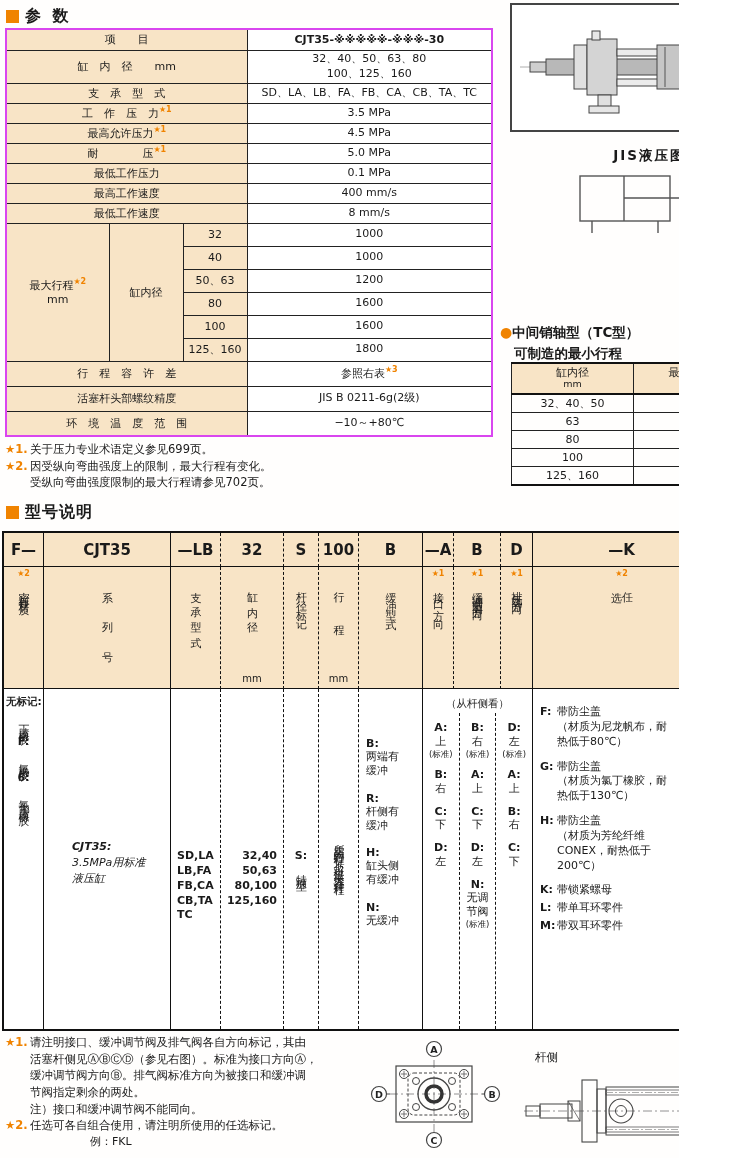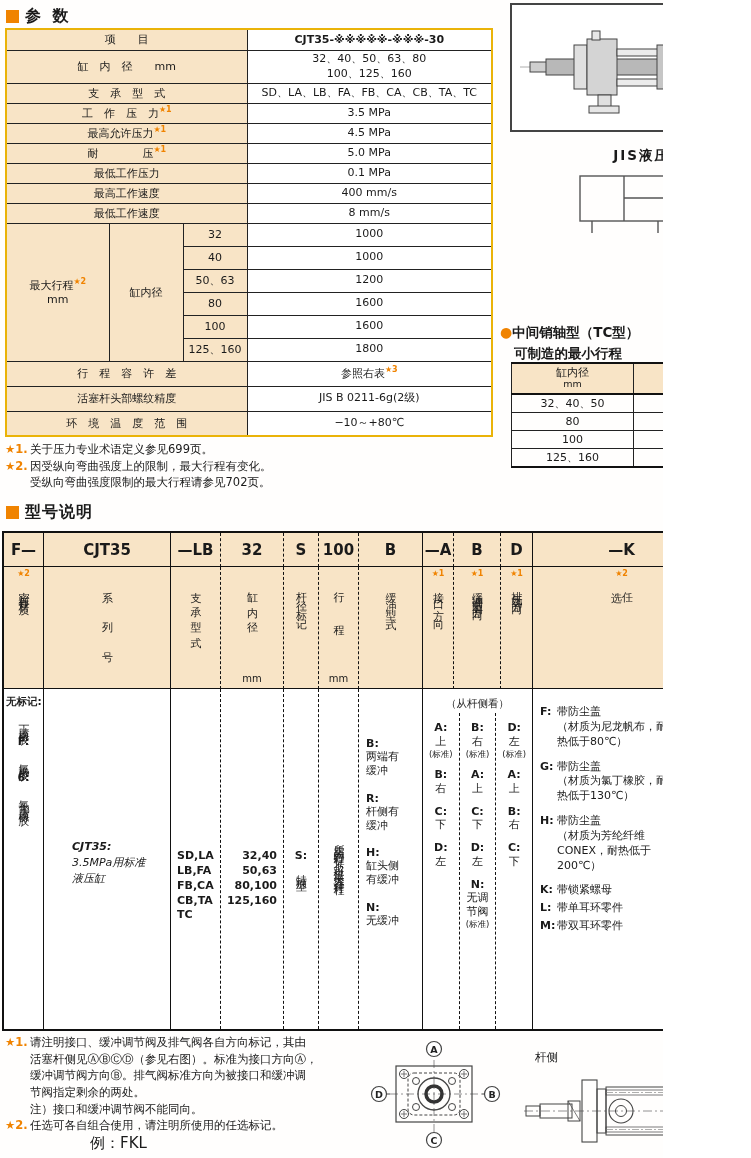--- a/index.html
+++ b/index.html
@@ -1,28 +1,28 @@
 <!DOCTYPE html>
 <html><head>
 <meta charset="utf-8">
 <style>
   html,body{margin:0;padding:0;background:#fff;}
   .page{position:relative;width:663px;height:1158px;background:#fffefd;
-        font-family:"DejaVu Sans","Liberation Sans",sans-serif;color:#1a1a1a;overflow:hidden;}
+        font-family:"DejaVu Sans","Liberation Sans",sans-serif;color:#1a1a1a;overflow:hidden;padding-left:16px;}
   .abs{position:absolute;}
   
   .sec-title{font-size:16px;font-weight:bold;letter-spacing:3px;display:flex;align-items:center;gap:6px;}
   .sq{width:13px;height:13px;background:#f08300;display:inline-block;}
   .star{color:#f08300;font-size:8px;font-weight:bold;vertical-align:super;line-height:1;}
   .pre{white-space:pre-line;}
   .bold{font-weight:bold;}
   
   table.params{border-collapse:collapse;table-layout:fixed;width:486px;font-size:11px;}
   table.params td{border:1.5px solid #222;padding:0 3px;text-align:center;vertical-align:middle;box-sizing:border-box;}
-  table.params{border:2px solid #eab308;}
+  table.params{border:2px solid #d946ef;}
   .lab{background:#f8e4c6;}
   .val{background:#fff;white-space:pre-line;line-height:1.3;}
   tr.rh{height:21px;} tr.rb{height:33px;} tr.rn{height:20px;} tr.rs{height:23px;} tr.rf{height:25px;}
   
   table.mins{border-collapse:collapse;table-layout:fixed;width:236px;font-size:11px;
              border-top:2.5px solid #111;border-bottom:2.5px solid #111;}
   table.mins td{border:1px solid #222;text-align:center;vertical-align:middle;padding:1px 2px;box-sizing:border-box;}
   table.mins tr.mh td{background:#f8e4c6;border-bottom:2.5px solid #111;line-height:1.1;padding:3px 0;}
   table.mins tr.mr{height:18px;}
   .unit-sm{font-size:9.5px;}
@@ -242,20 +242,24 @@
       <td>
         <div>最小行程</div>
         <div class="unit-sm">mm</div>
       </td>
     </tr>
     <tr class="mr">
           <td>32、40、50</td>
           <td>2</td>
         </tr>
     <tr class="mr">
+          <td>63</td>
+          <td>4</td>
+        </tr>
+    <tr class="mr">
           <td>80</td>
           <td>6</td>
         </tr>
     <tr class="mr">
           <td>100</td>
           <td>11</td>
         </tr>
     <tr class="mr">
           <td>125、160</td>
           <td>18</td>
@@ -493,21 +497,21 @@
       <span class="note-text">请注明接口、缓冲调节阀及排气阀各自方向标记，其由
 活塞杆侧见ⒶⒷⒸⒹ（参见右图）。标准为接口方向Ⓐ，
 缓冲调节阀方向Ⓑ。排气阀标准方向为被接口和缓冲调
 节阀指定剩余的两处。
 注）接口和缓冲调节阀不能同向。</span>
     </div>
     <div class="note-row">
       <span class="note-mark">★2.</span>
       <span class="note-text">任选可各自组合使用，请注明所使用的任选标记。</span>
     </div>
-    <div style="padding-left:85px;font-size:15px;">例：FKL</div>
+    <div style="padding-left:85px;font-size:11px;">例：FKL</div>
   </div>
 
   <svg class="abs" style="left:370px;top:1040px;" width="132" height="114" viewBox="0 0 132 114">
     <line x1="20" y1="54" x2="112" y2="54" stroke="#777" stroke-width="0.8" stroke-dasharray="8 3 2 3"></line>
     <line x1="64" y1="20" x2="64" y2="92" stroke="#777" stroke-width="0.8" stroke-dasharray="8 3 2 3"></line>
     <rect x="26" y="26" width="76" height="56" fill="none" stroke="#444" stroke-width="1.2"></rect>
     <circle cx="34" cy="34" r="4.5" fill="none" stroke="#444"></circle>
       <line x1="31" y1="34" x2="37" y2="34" stroke="#444" stroke-width="0.7"></line>
       <line x1="34" y1="31" x2="34" y2="37" stroke="#444" stroke-width="0.7"></line>
     <circle cx="94" cy="34" r="4.5" fill="none" stroke="#444"></circle>

